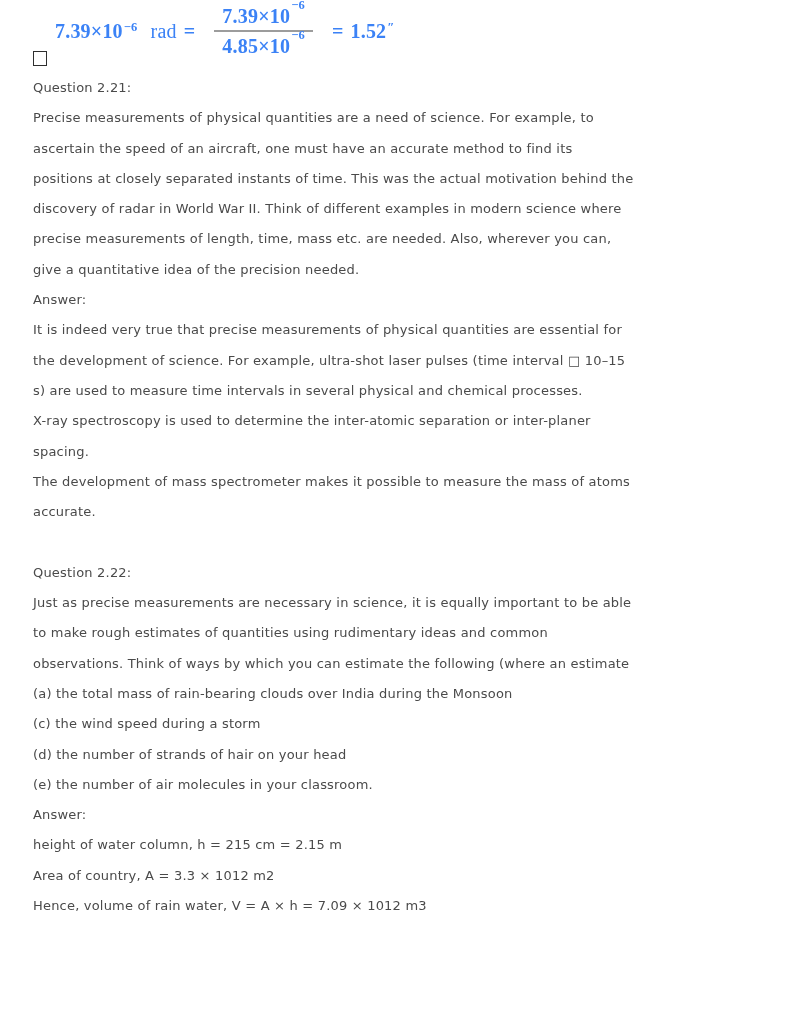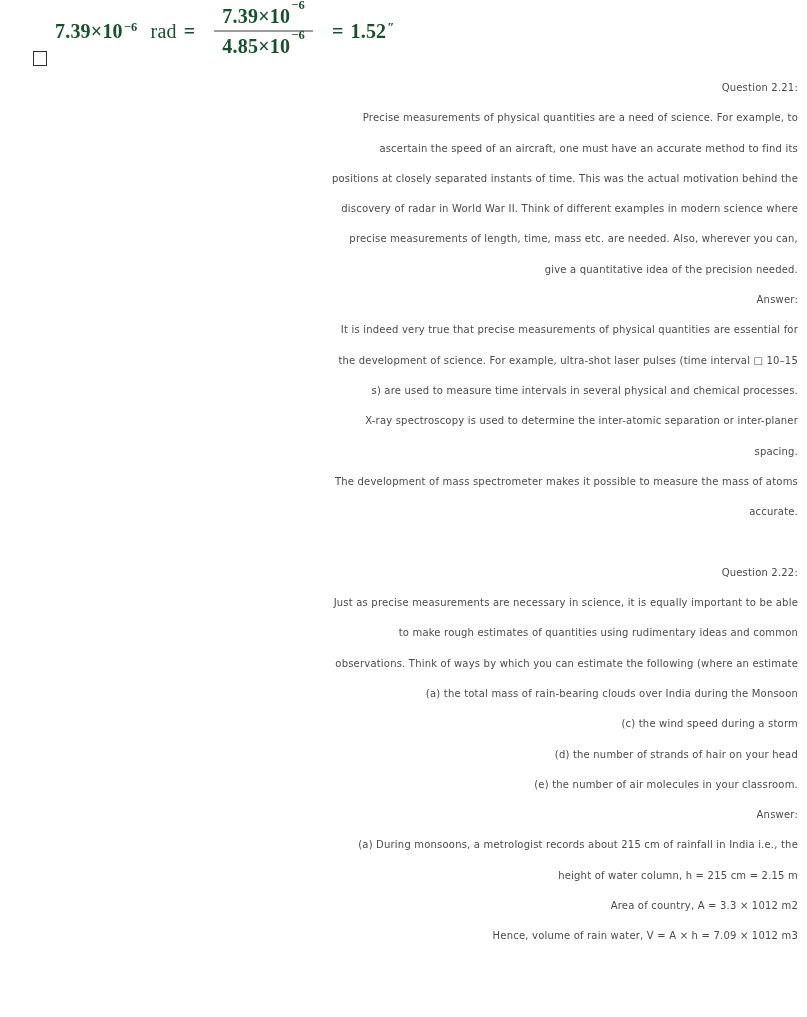--- a/index.html
+++ b/index.html
@@ -19,21 +19,21 @@
   
   .formula {
     position: absolute;
     left: 55px;
     top: 5px;
     display: flex;
     align-items: center;
     font-family: "Liberation Serif", "DejaVu Serif", serif;
     font-weight: bold;
     font-size: 20px;
-    color: #14532d;
+    color: #3b82f6;
     letter-spacing: 0.2px;
   }
   .f-group { display: inline-flex; align-items: baseline; }
   .f-sup {
     font-size: 12.5px;
     line-height: 0;
     vertical-align: 7px;
     position: relative;
     top: -7px;
     margin-left: 1px;
@@ -73,25 +73,24 @@
   
   .doc-lines {
     position: absolute;
     left: 33px;
     top: 73px;
     width: 765px;
   }
   .line {
     height: 30.3px;
     line-height: 30.3px;
-    font-size: 10px;
+    font-size: 13px;
     letter-spacing: 0.2px;
     color: #4a4a4a;
     white-space: pre;
-    text-align: right;
   }
 </style>
 </head>
 <body>
 
 <div class="page">
 
   <div class="formula">
     <span class="f-group">
         <span>7.39×10</span>
@@ -131,19 +130,18 @@
     <div class="line"></div>
     <div class="line">Question 2.22:</div>
     <div class="line">Just as precise measurements are necessary in science, it is equally important to be able</div>
     <div class="line">to make rough estimates of quantities using rudimentary ideas and common</div>
     <div class="line">observations. Think of ways by which you can estimate the following (where an estimate</div>
     <div class="line">(a) the total mass of rain-bearing clouds over India during the Monsoon</div>
     <div class="line">(c) the wind speed during a storm</div>
     <div class="line">(d) the number of strands of hair on your head</div>
     <div class="line">(e) the number of air molecules in your classroom.</div>
     <div class="line">Answer:</div>
-    <div class="line">(a) During monsoons, a metrologist records about 215 cm of rainfall in India i.e., the</div>
     <div class="line">height of water column, h = 215 cm = 2.15 m</div>
     <div class="line">Area of country, A = 3.3 × 1012 m2</div>
     <div class="line">Hence, volume of rain water, V = A × h = 7.09 × 1012 m3</div>
   </div>
 
 </div>
 
 </body></html>

